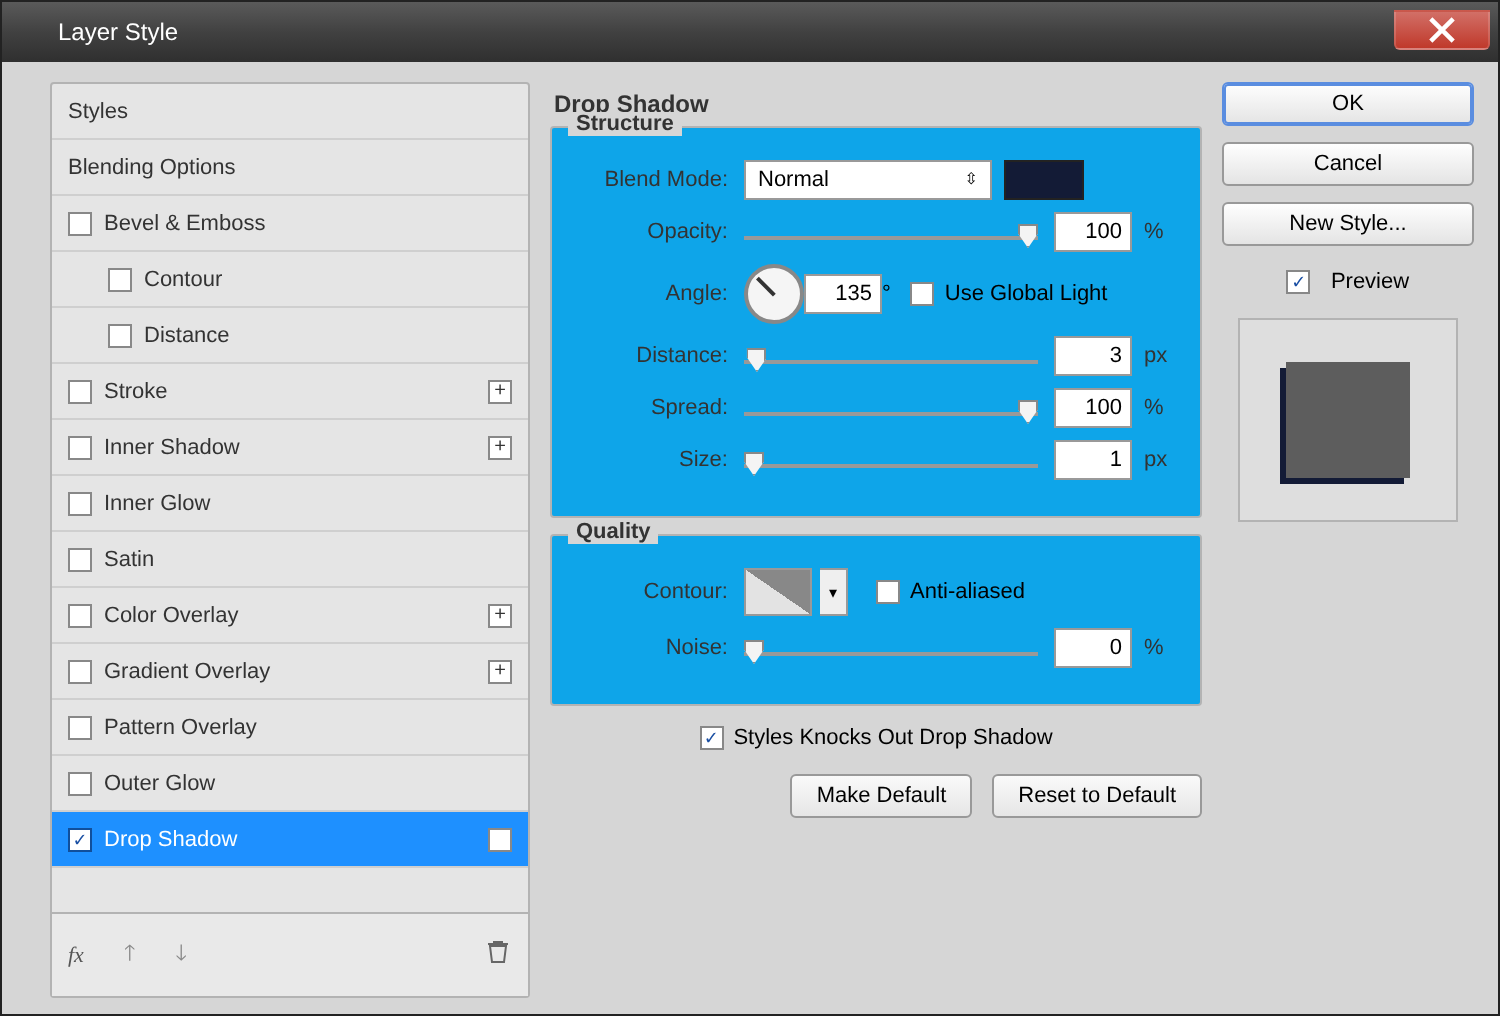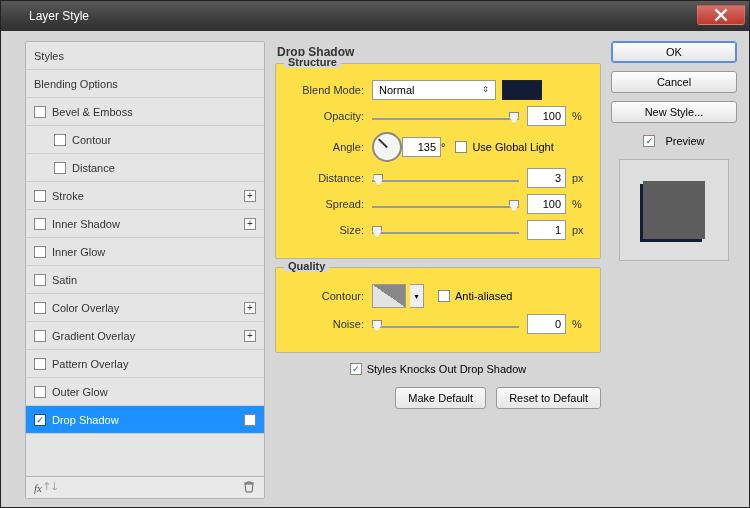--- a/index.html
+++ b/index.html
@@ -50,30 +50,30 @@
   border-bottom:1px solid #cfcfcf;
   color:#333;
 }
 .side-item.header { font-weight:400; }
 .side-item .chk { width:12px;height:12px;border:1px solid #888;background:#fff;margin-right:6px; display:flex;align-items:center;justify-content:center;font-size:9px;color:#1a4fa3;}
 .side-item.indent { padding-left:28px; }
 .side-item .plus { margin-left:auto; width:12px;height:12px;border:1px solid #888;background:#fff;display:flex;align-items:center;justify-content:center;font-size:10px;line-height:0;}
 .side-item.active { background:#1e90ff;color:#fff; }
 .side-item.active .chk{border-color:#104f9c;}
 .side-foot {
-  height:22px;border-top:1px solid #b3b3b3;background:#e9e9e9;
-  display:flex;align-items:center;padding:0 8px;gap:2px;color:#8a8a8a;
+  height:42px;border-top:1px solid #b3b3b3;background:#e9e9e9;
+  display:flex;align-items:center;padding:0 8px;gap:20px;color:#8a8a8a;
 }
 .side-foot .trash{margin-left:auto;}
 .fx { font-style:italic; font-family:Georgia,serif;color:#555;}
 
 .centerpane { flex:1; display:flex; flex-direction:column; }
 .group-title { font-size:12px; font-weight:700; color:#333; margin:4px 0 0 2px;}
 .fieldset {
-  border:1px solid #b3b3b3; border-radius:2px; background:#fde047;
+  border:1px solid #b3b3b3; border-radius:2px; background:#0ea5e9;
   margin: 4px 0; padding: 10px 10px 12px 10px;
   position:relative;
 }
 .legend { position:absolute;top:-8px;left:8px;background:#d6d6d6;padding:0 4px;font-weight:700;font-size:11px;color:#333;}
 .row { display:flex;align-items:center;margin:6px 0; }
 .lbl { width:86px;text-align:right;padding-right:8px;color:#333;}
 .slider {
   flex:1; height:14px; position:relative; margin-right:8px;
 }
 .slider .track { position:absolute;left:0;right:0;top:9px;height:2px;background:#999;}

